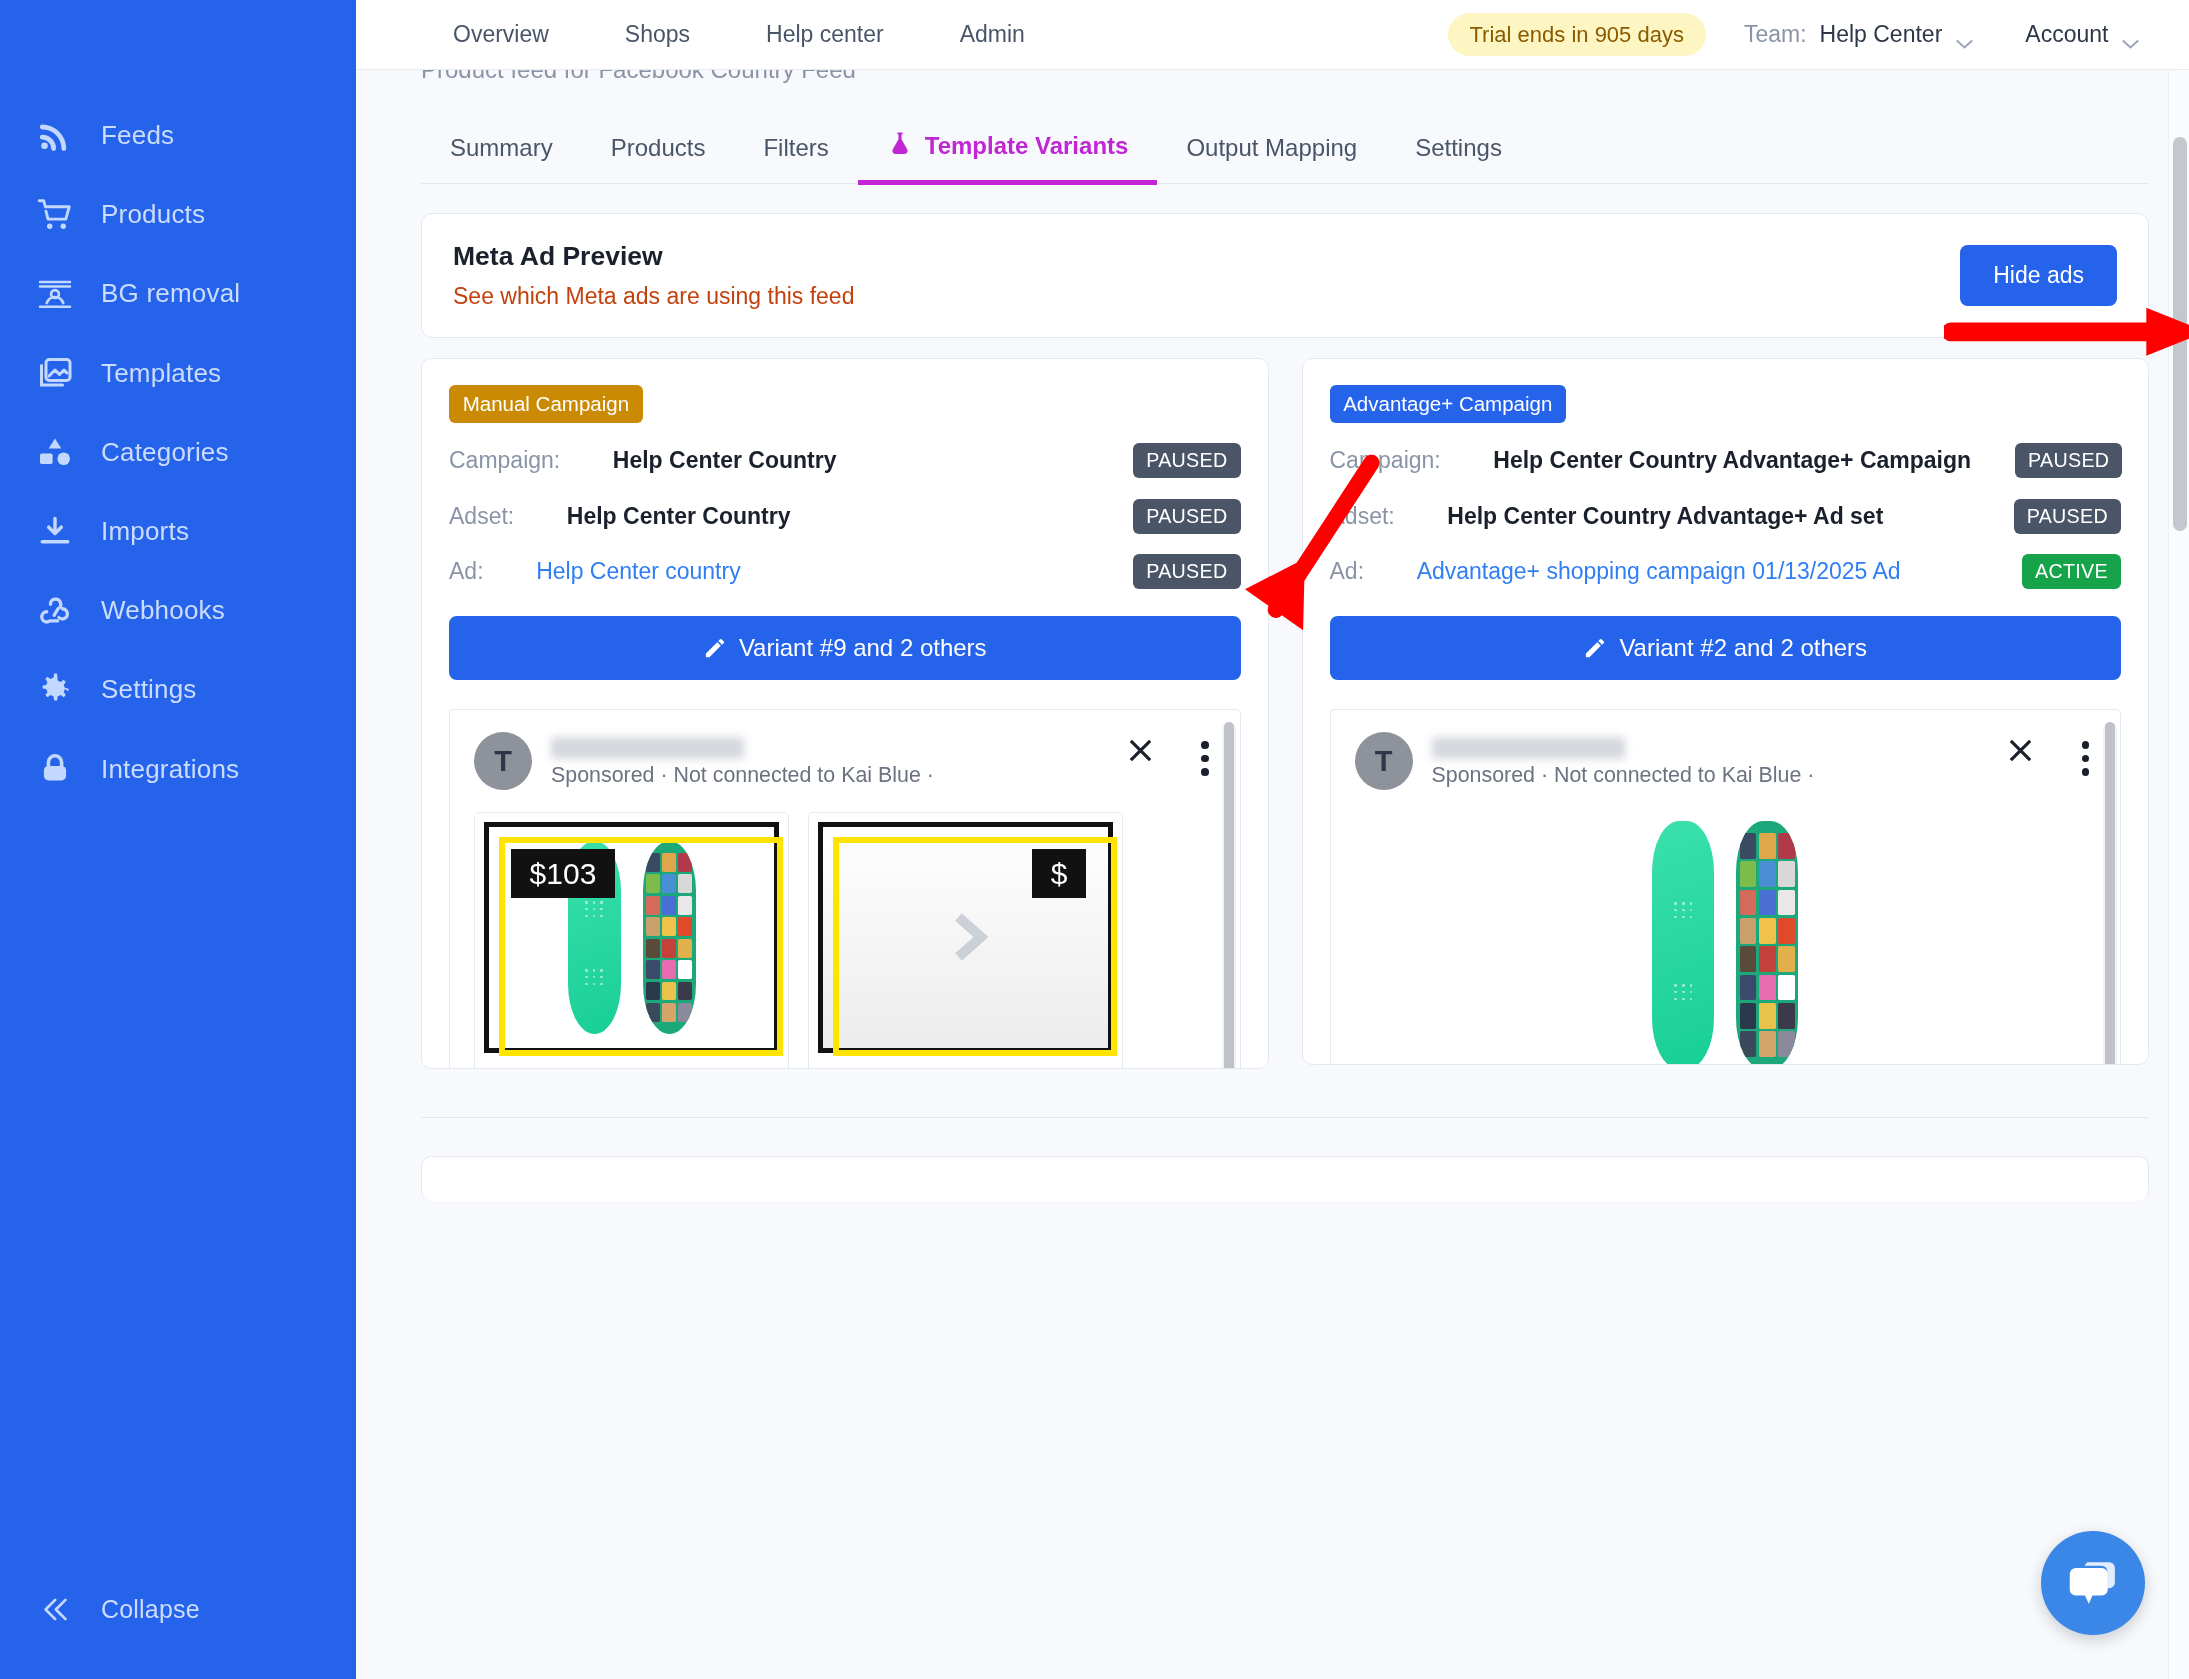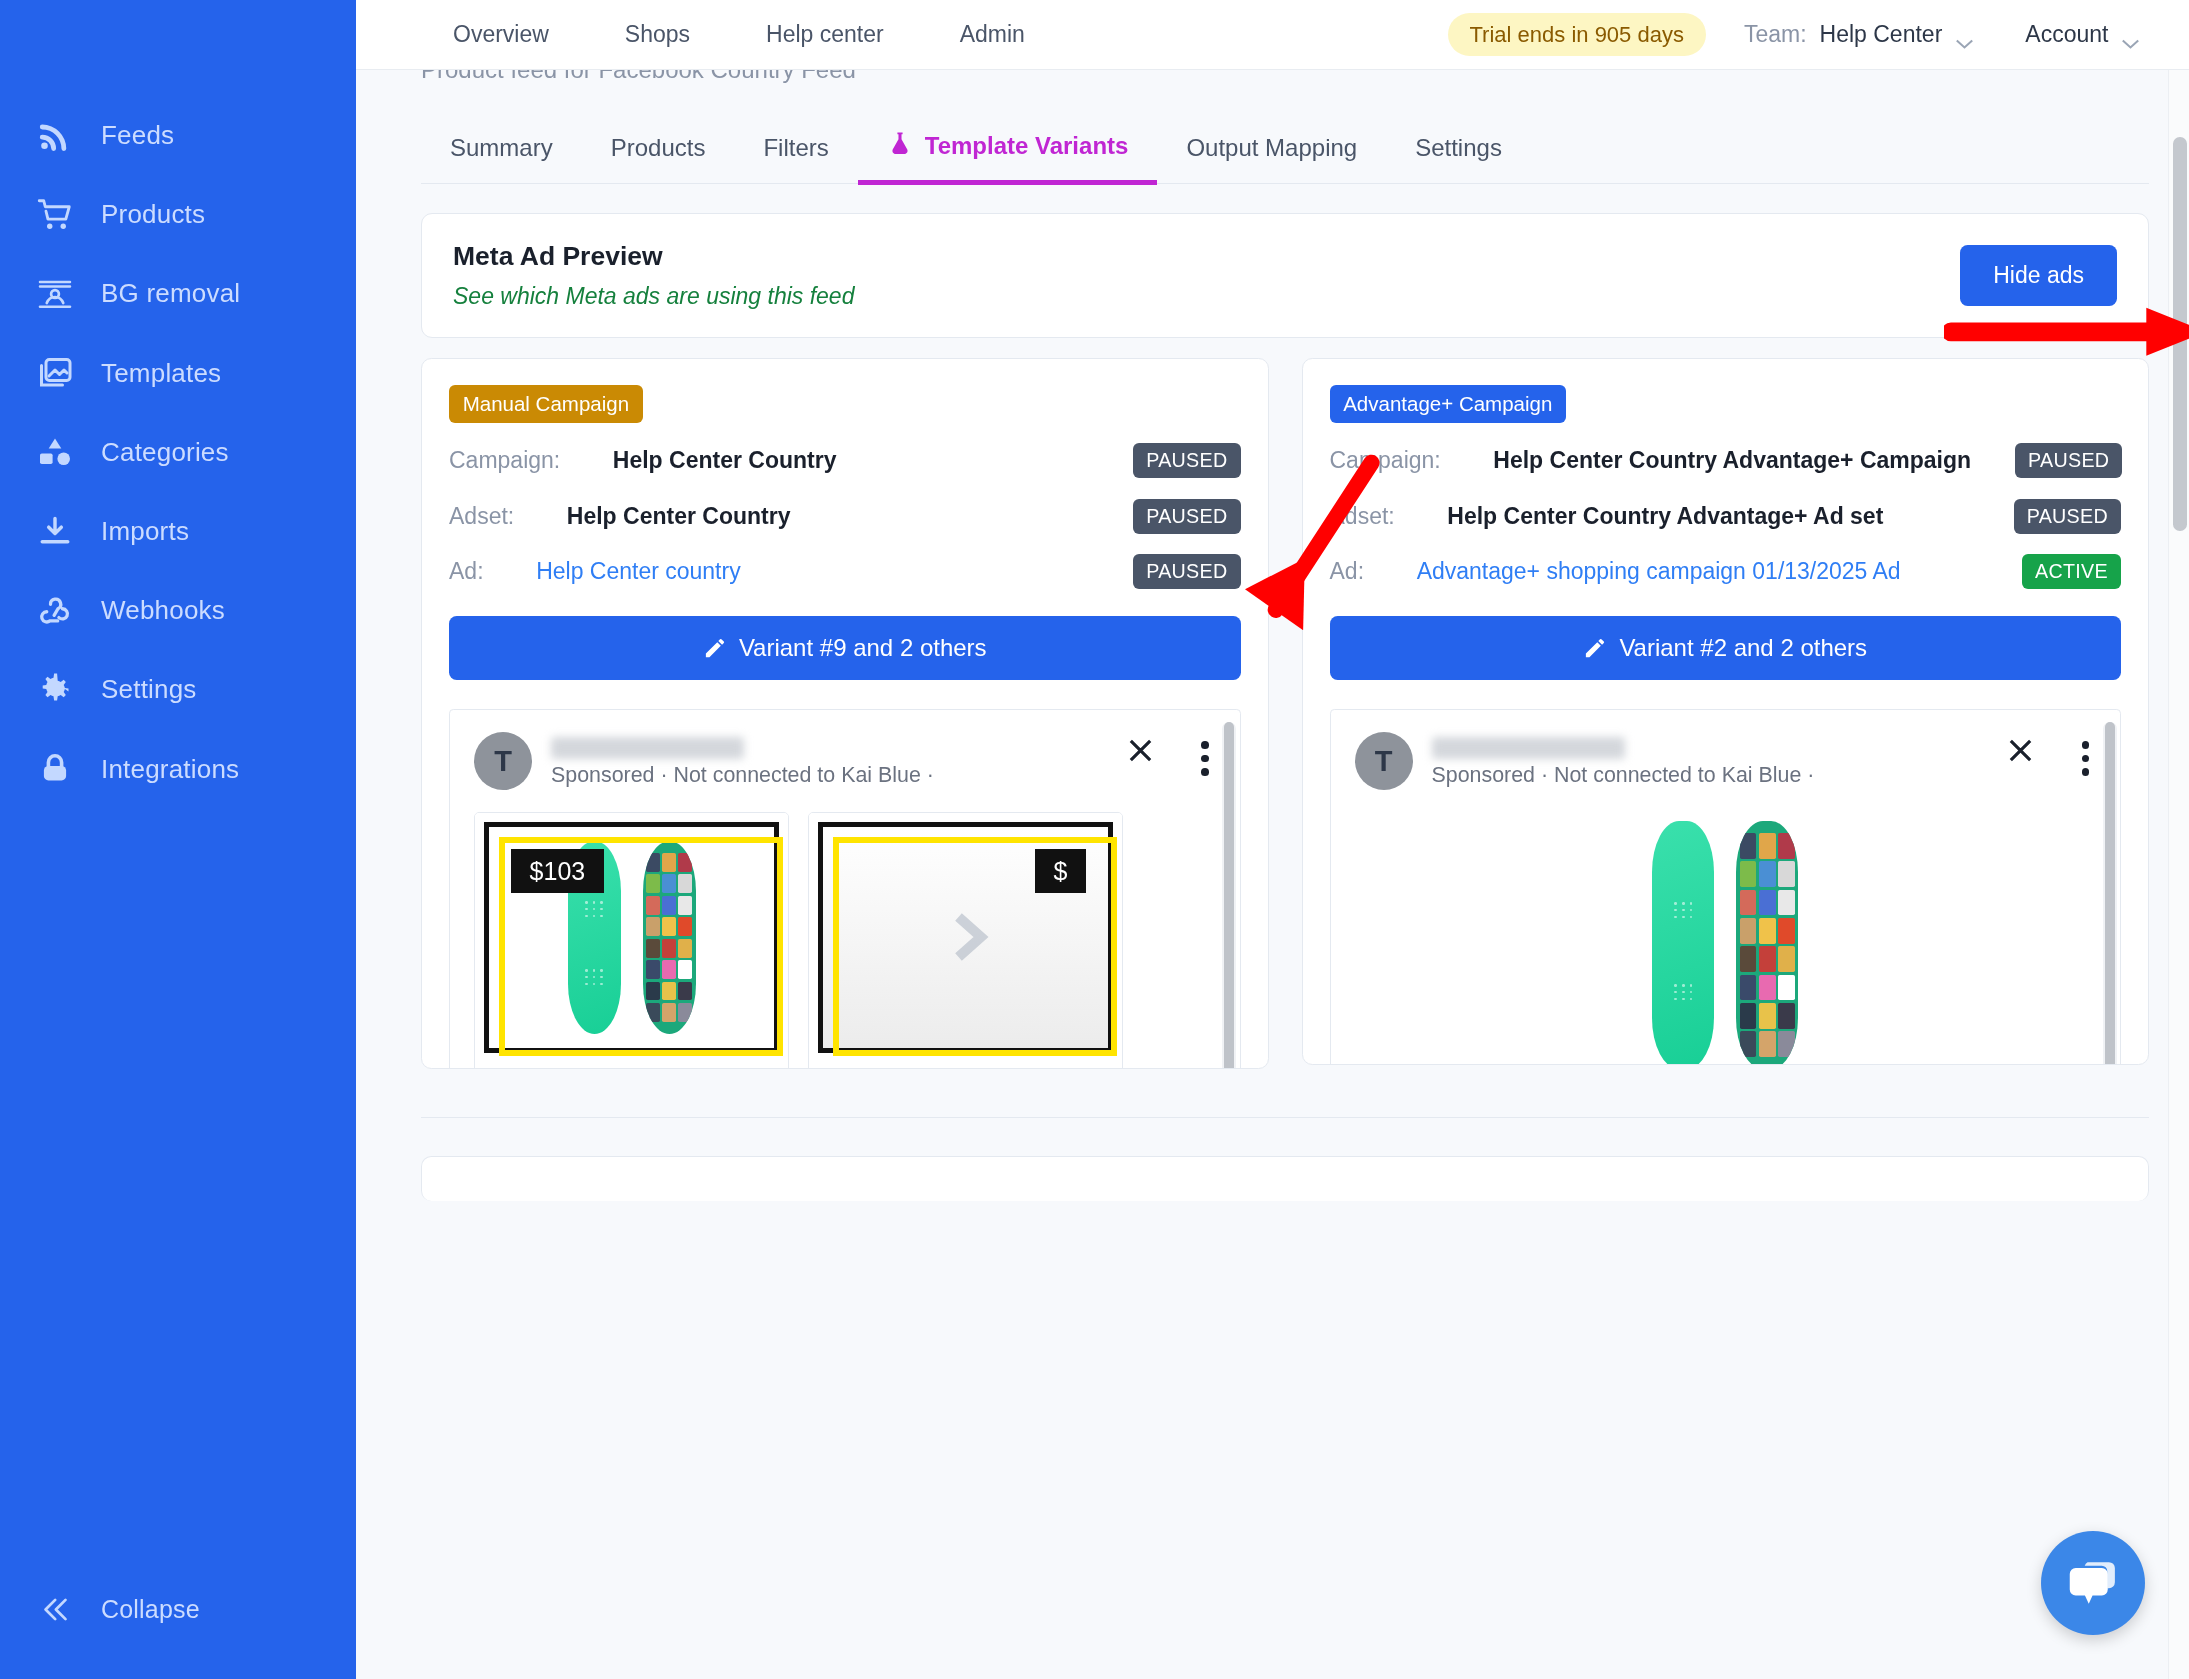--- a/index.html
+++ b/index.html
@@ -71,21 +71,21 @@
     content:""; position:absolute; left:0; right:0; bottom:-1.7px; height:4.3px; background:#c026d3;
   }
   .tab .flask svg { width:26px; height:26px; fill:#c026d3; }
 
   .card {
     background:#ffffff; border:0.9px solid #e4e9f0; border-radius:10.3px;
   }
 
   .meta-card { margin-top:29px; padding:27px 31px; display:flex; align-items:center; position:relative;border-radius:11px; }
   .meta-title { font-size:26.5px; font-weight:bold; color:#1a202c; }
-  .meta-sub { font-size:23px; color:#15803d; margin-top:11px;font-style:italic; }
+  .meta-sub { font-size:23px; color:#c2410c; margin-top:11px; }
   .hide-ads-btn {
     margin-left:auto; background:#2563eb; color:#fff; font-size:23px;
     border:none; border-radius:7.7px; padding:17px 33px; cursor:pointer; white-space:nowrap;
   }
 
   .ads-row { display:flex; gap:33px; margin-top:20.5px; }
   .ad-card { flex:1 1 0; padding:26px 27px 0; position:relative; overflow:hidden; }
 
   .pill {
     display:inline-block; font-size:20.5px; color:#fff; padding:6.8px 13.7px; border-radius:6px;
@@ -131,21 +131,21 @@
     border:0.9px solid #e4e9f0; border-radius:5.1px; background:#fff; overflow:hidden; flex:0 0 auto;
   }
   .cc-img { position:relative; background:#fff; padding:8.6px; }
   .frame-black { border:5.1px solid #111; padding:0; position:relative; background:#fff; }
   .frame-yellow {
     position:absolute; left:10.3px; top:10.3px; right:-8.6px; bottom:-8.6px;
     border:6px solid #ffe400; pointer-events:none;
   }
   .price-tag {
     position:absolute; left:22px; top:22px; background:#111; color:#fff;
-    font-size:25px; padding:7.7px 19px; z-index:3;
+    font-size:30px; padding:7.7px 19px; z-index:3;
   }
   .cc-foot { display:flex; align-items:center; padding:15.4px 15.4px 17px; gap:12px; }
   .carousel-next {
     position:absolute; left:50%; top:50%; transform:translate(-50%,-50%);
     width:60px; height:60px; opacity:.45;
   }
   .carousel-next svg { width:60px; height:60px; stroke:#9aa5b5; stroke-width:4; fill:none; }
 
   
   .boards { display:flex; align-items:center; justify-content:center; gap:22px; }

